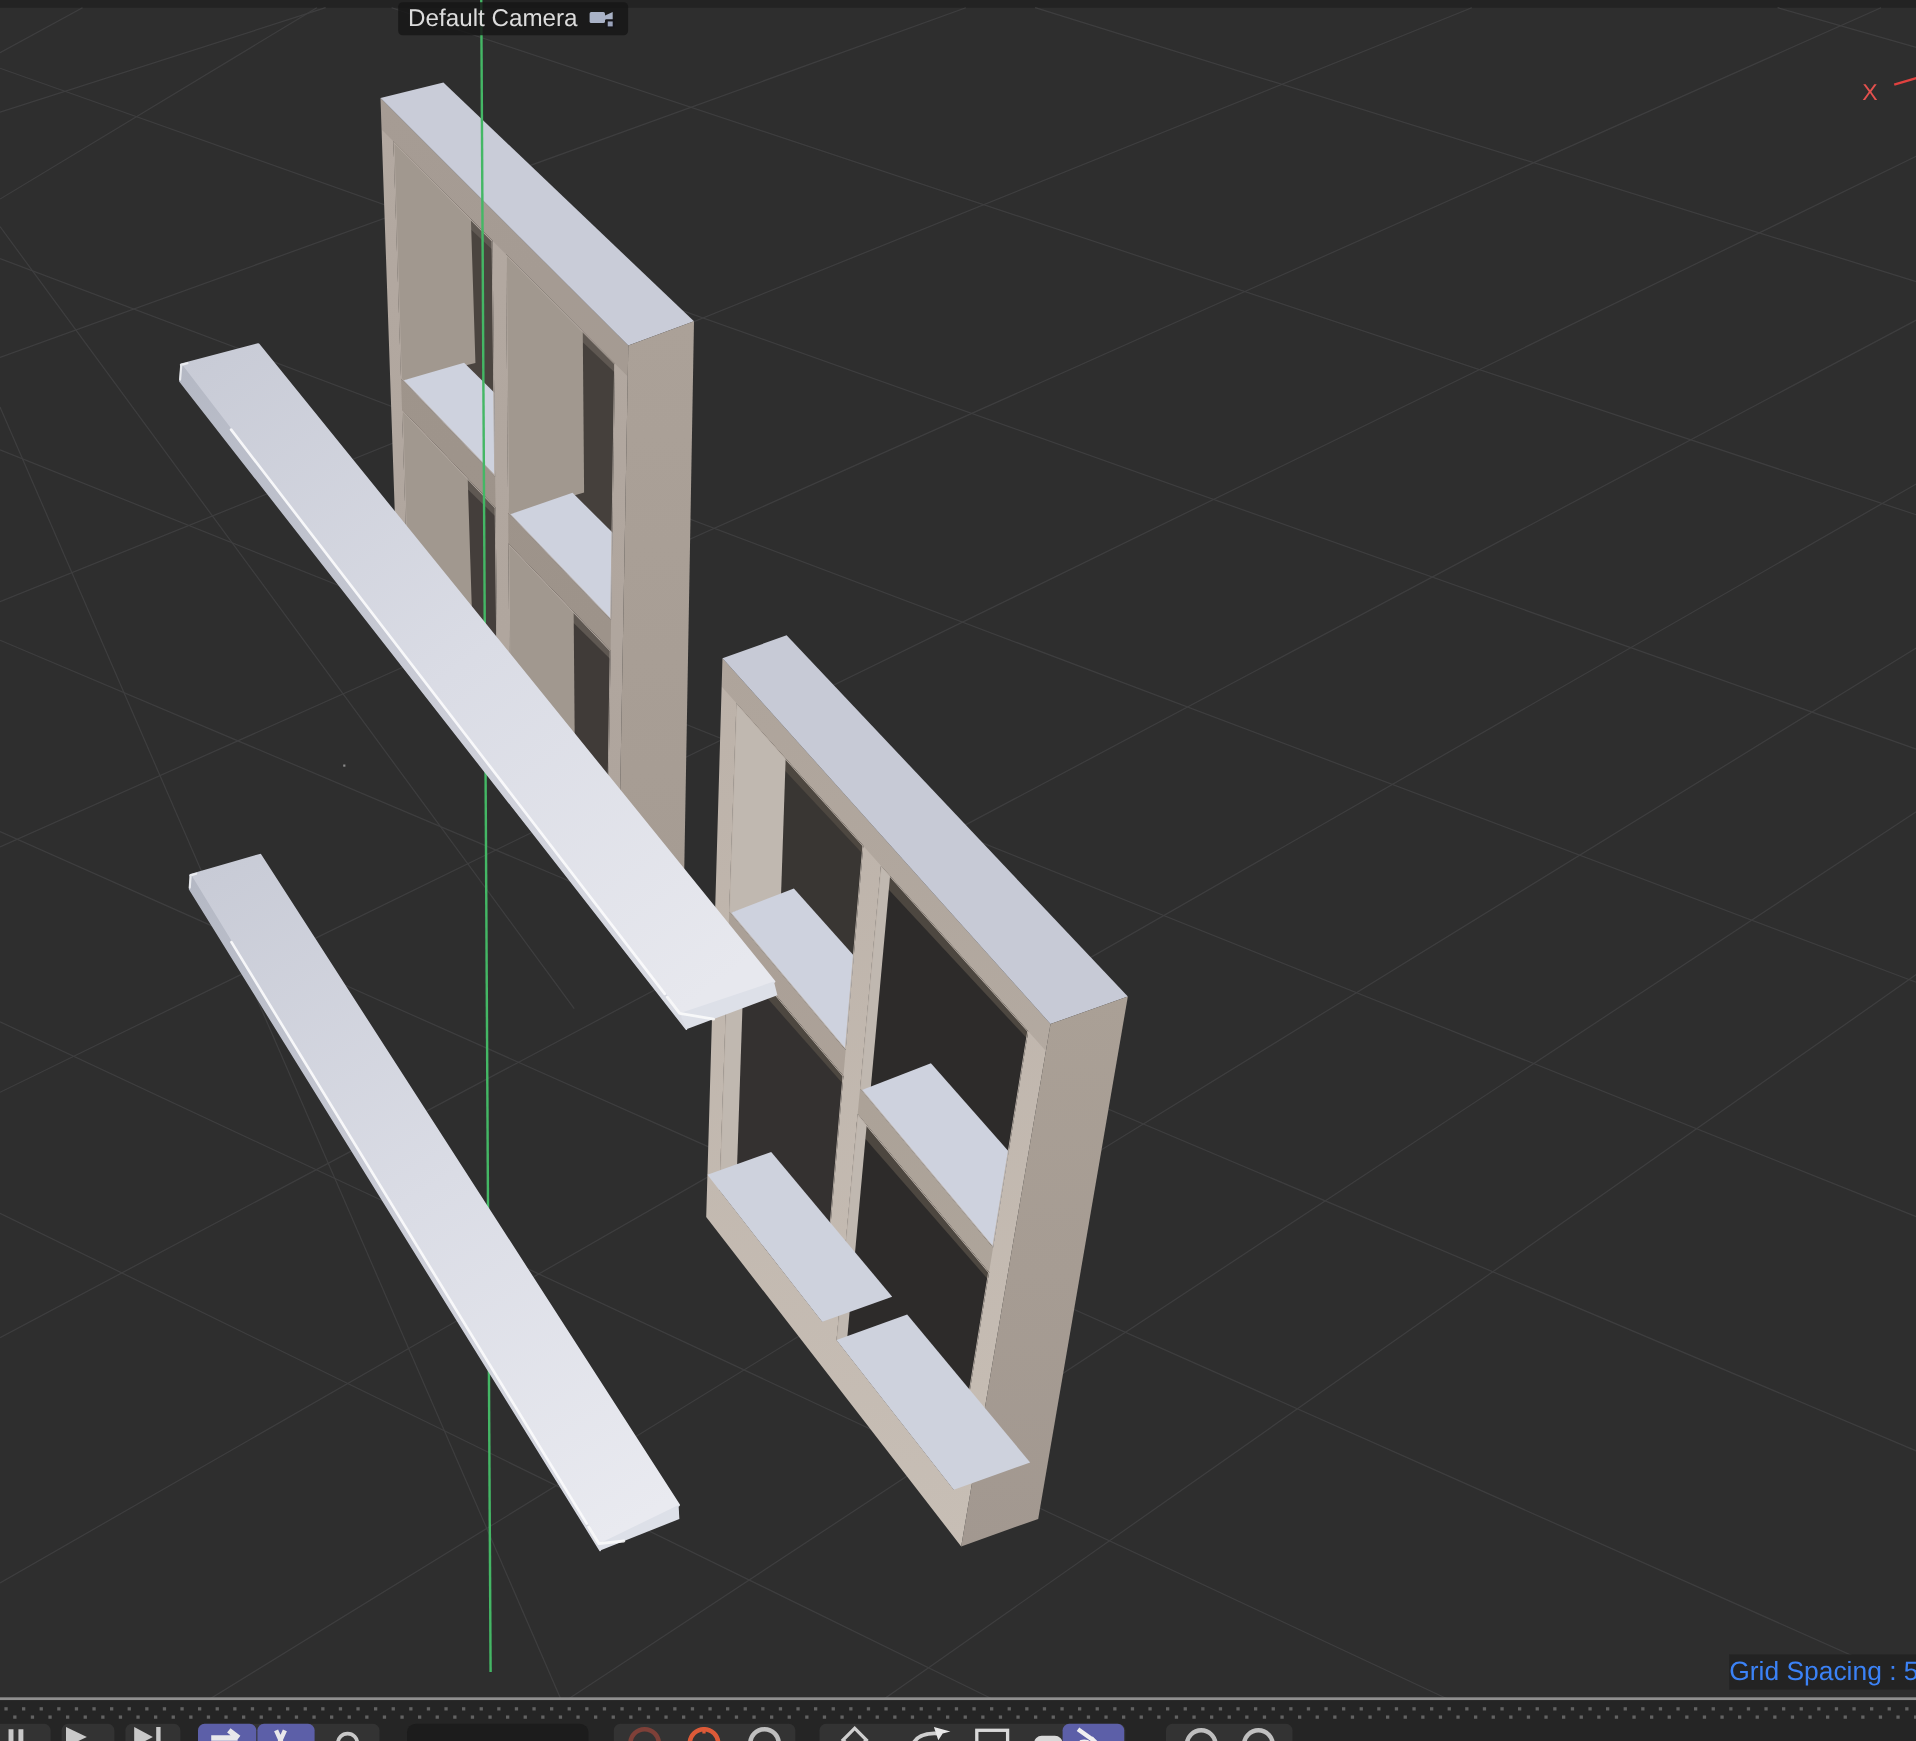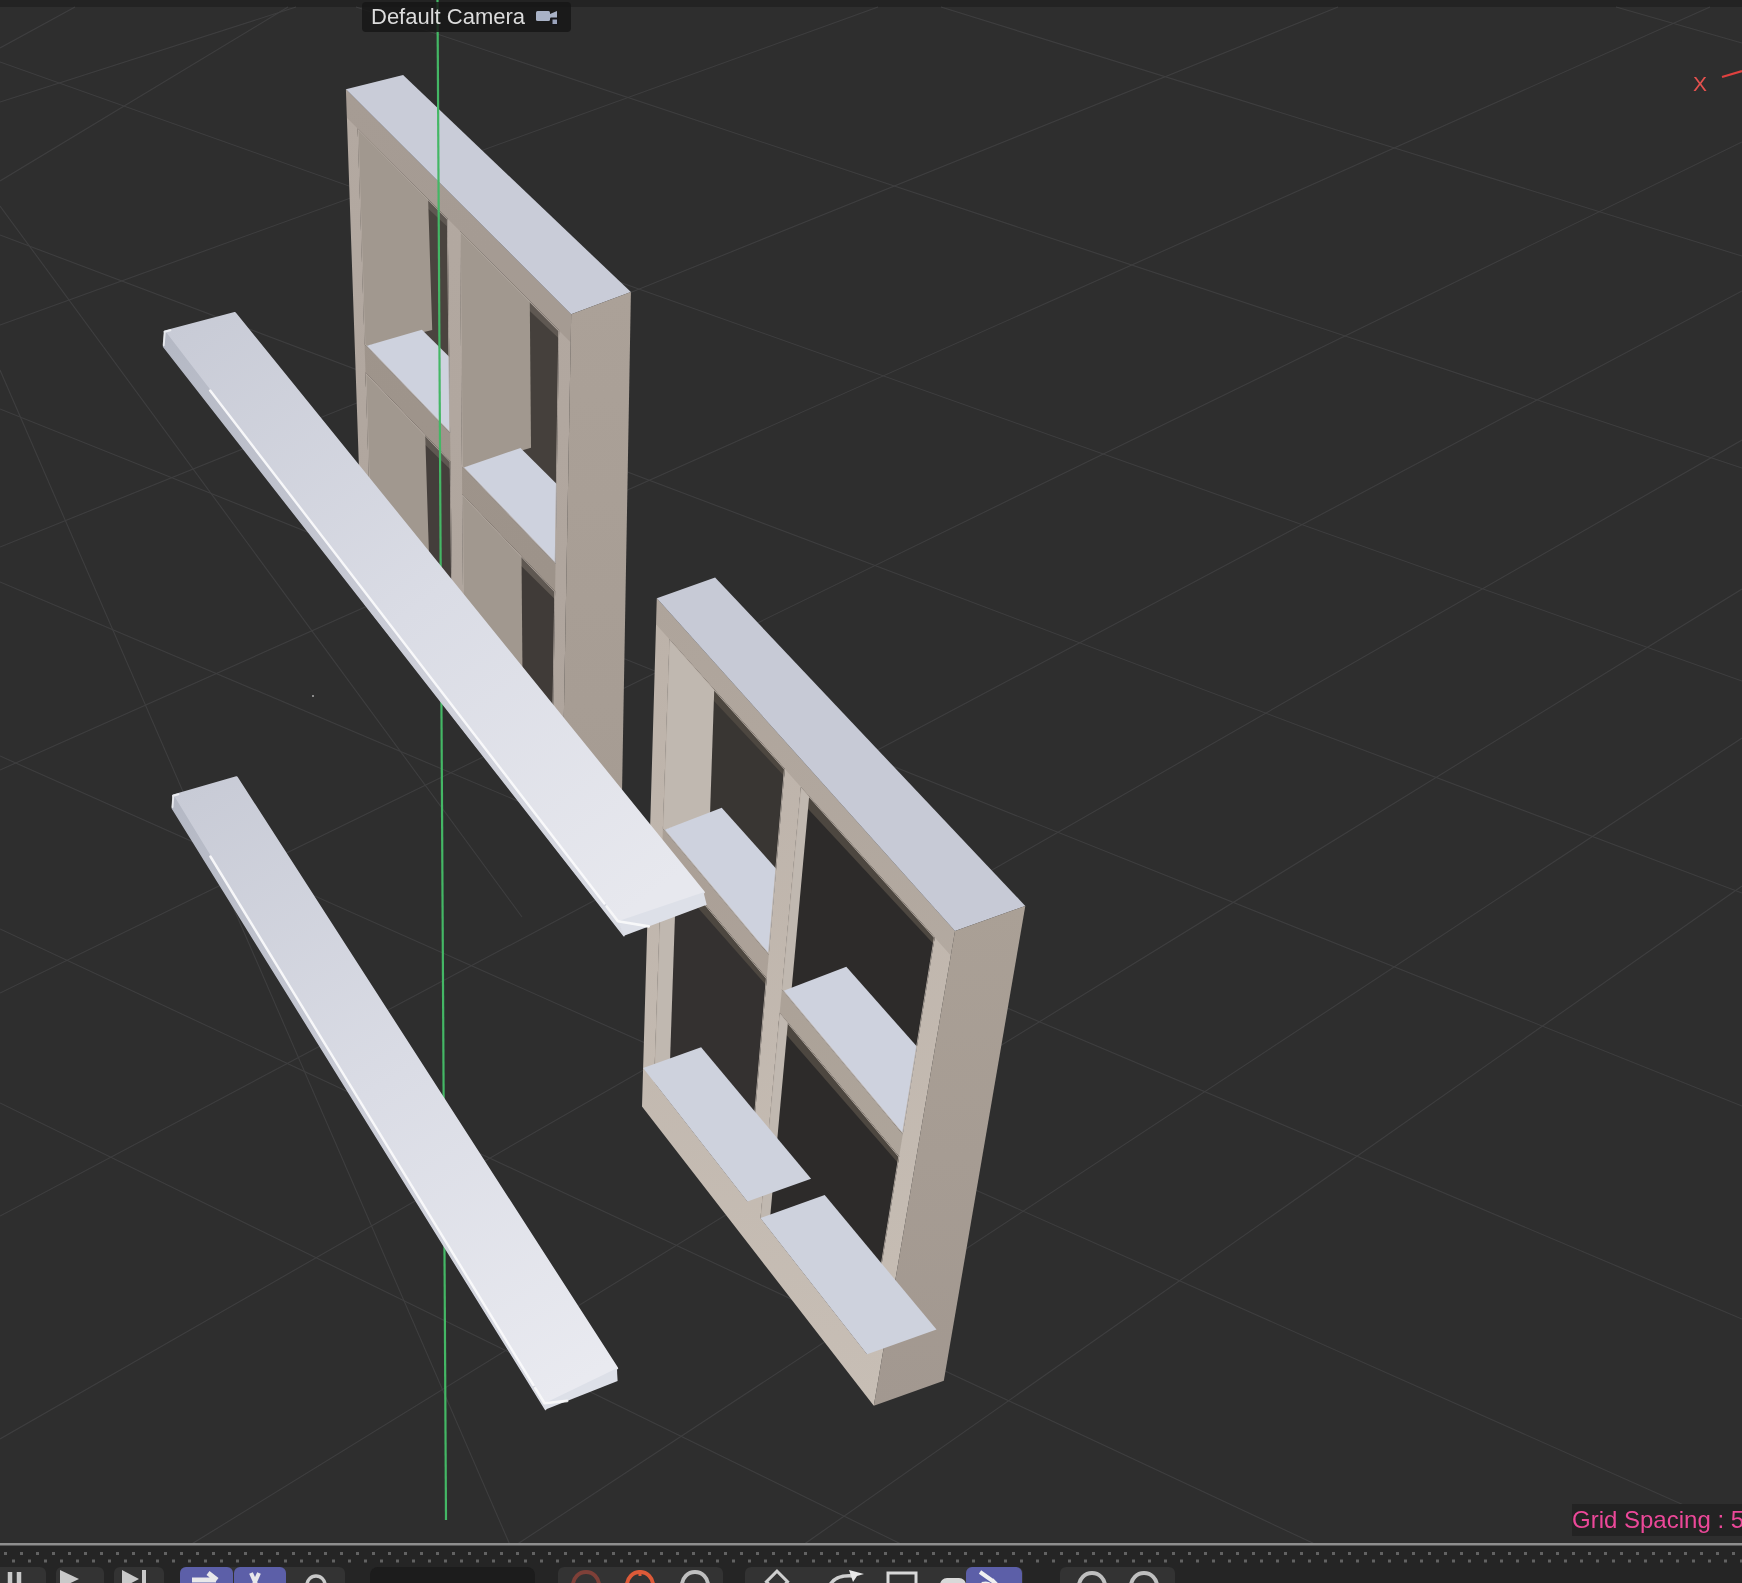--- a/index.html
+++ b/index.html
@@ -1,18 +1,18 @@
 <!DOCTYPE html>
 <html><head><meta charset="utf-8"><style>
 html,body{margin:0;padding:0;background:#2e2e2e;width:1742px;height:1583px;overflow:hidden;}
 *{box-sizing:border-box;font-family:"Liberation Sans", sans-serif;}
 .stage{position:relative;width:1742px;height:1583px;}
 .camlabel{position:absolute;left:362px;top:2px;height:30px;background:rgba(22,22,22,0.82);border-radius:4px;
  color:#dcdcdc;font-size:22px;display:flex;align-items:center;padding:0 10px 0 9px;gap:10px;}
-.gridlabel{position:absolute;left:1572px;top:1504px;width:170px;height:32px;background:#232323;color:#ec4899;font-size:24px;line-height:32px;text-align:right;padding-right:2px;white-space:nowrap;}
+.gridlabel{position:absolute;left:1572px;top:1504px;width:170px;height:32px;background:#232323;color:#3b82f6;font-size:24px;line-height:32px;text-align:right;padding-right:2px;white-space:nowrap;}
 </style></head>
 <body>
 <div class="stage">
 <svg width="1742" height="1583" viewBox="0 0 1742 1583">
 <rect x="0" y="0" width="1742" height="1583" fill="#2e2e2e"></rect>
 <rect x="0" y="0" width="1742" height="7" fill="#232323"></rect>
 <g stroke="#3e3e3f" stroke-width="1.1" fill="none">
         <line x1="1616" y1="7" x2="1742" y2="43"></line>
         <line x1="941" y1="7" x2="1742" y2="256"></line>
         <line x1="356" y1="7" x2="1742" y2="468"></line>

